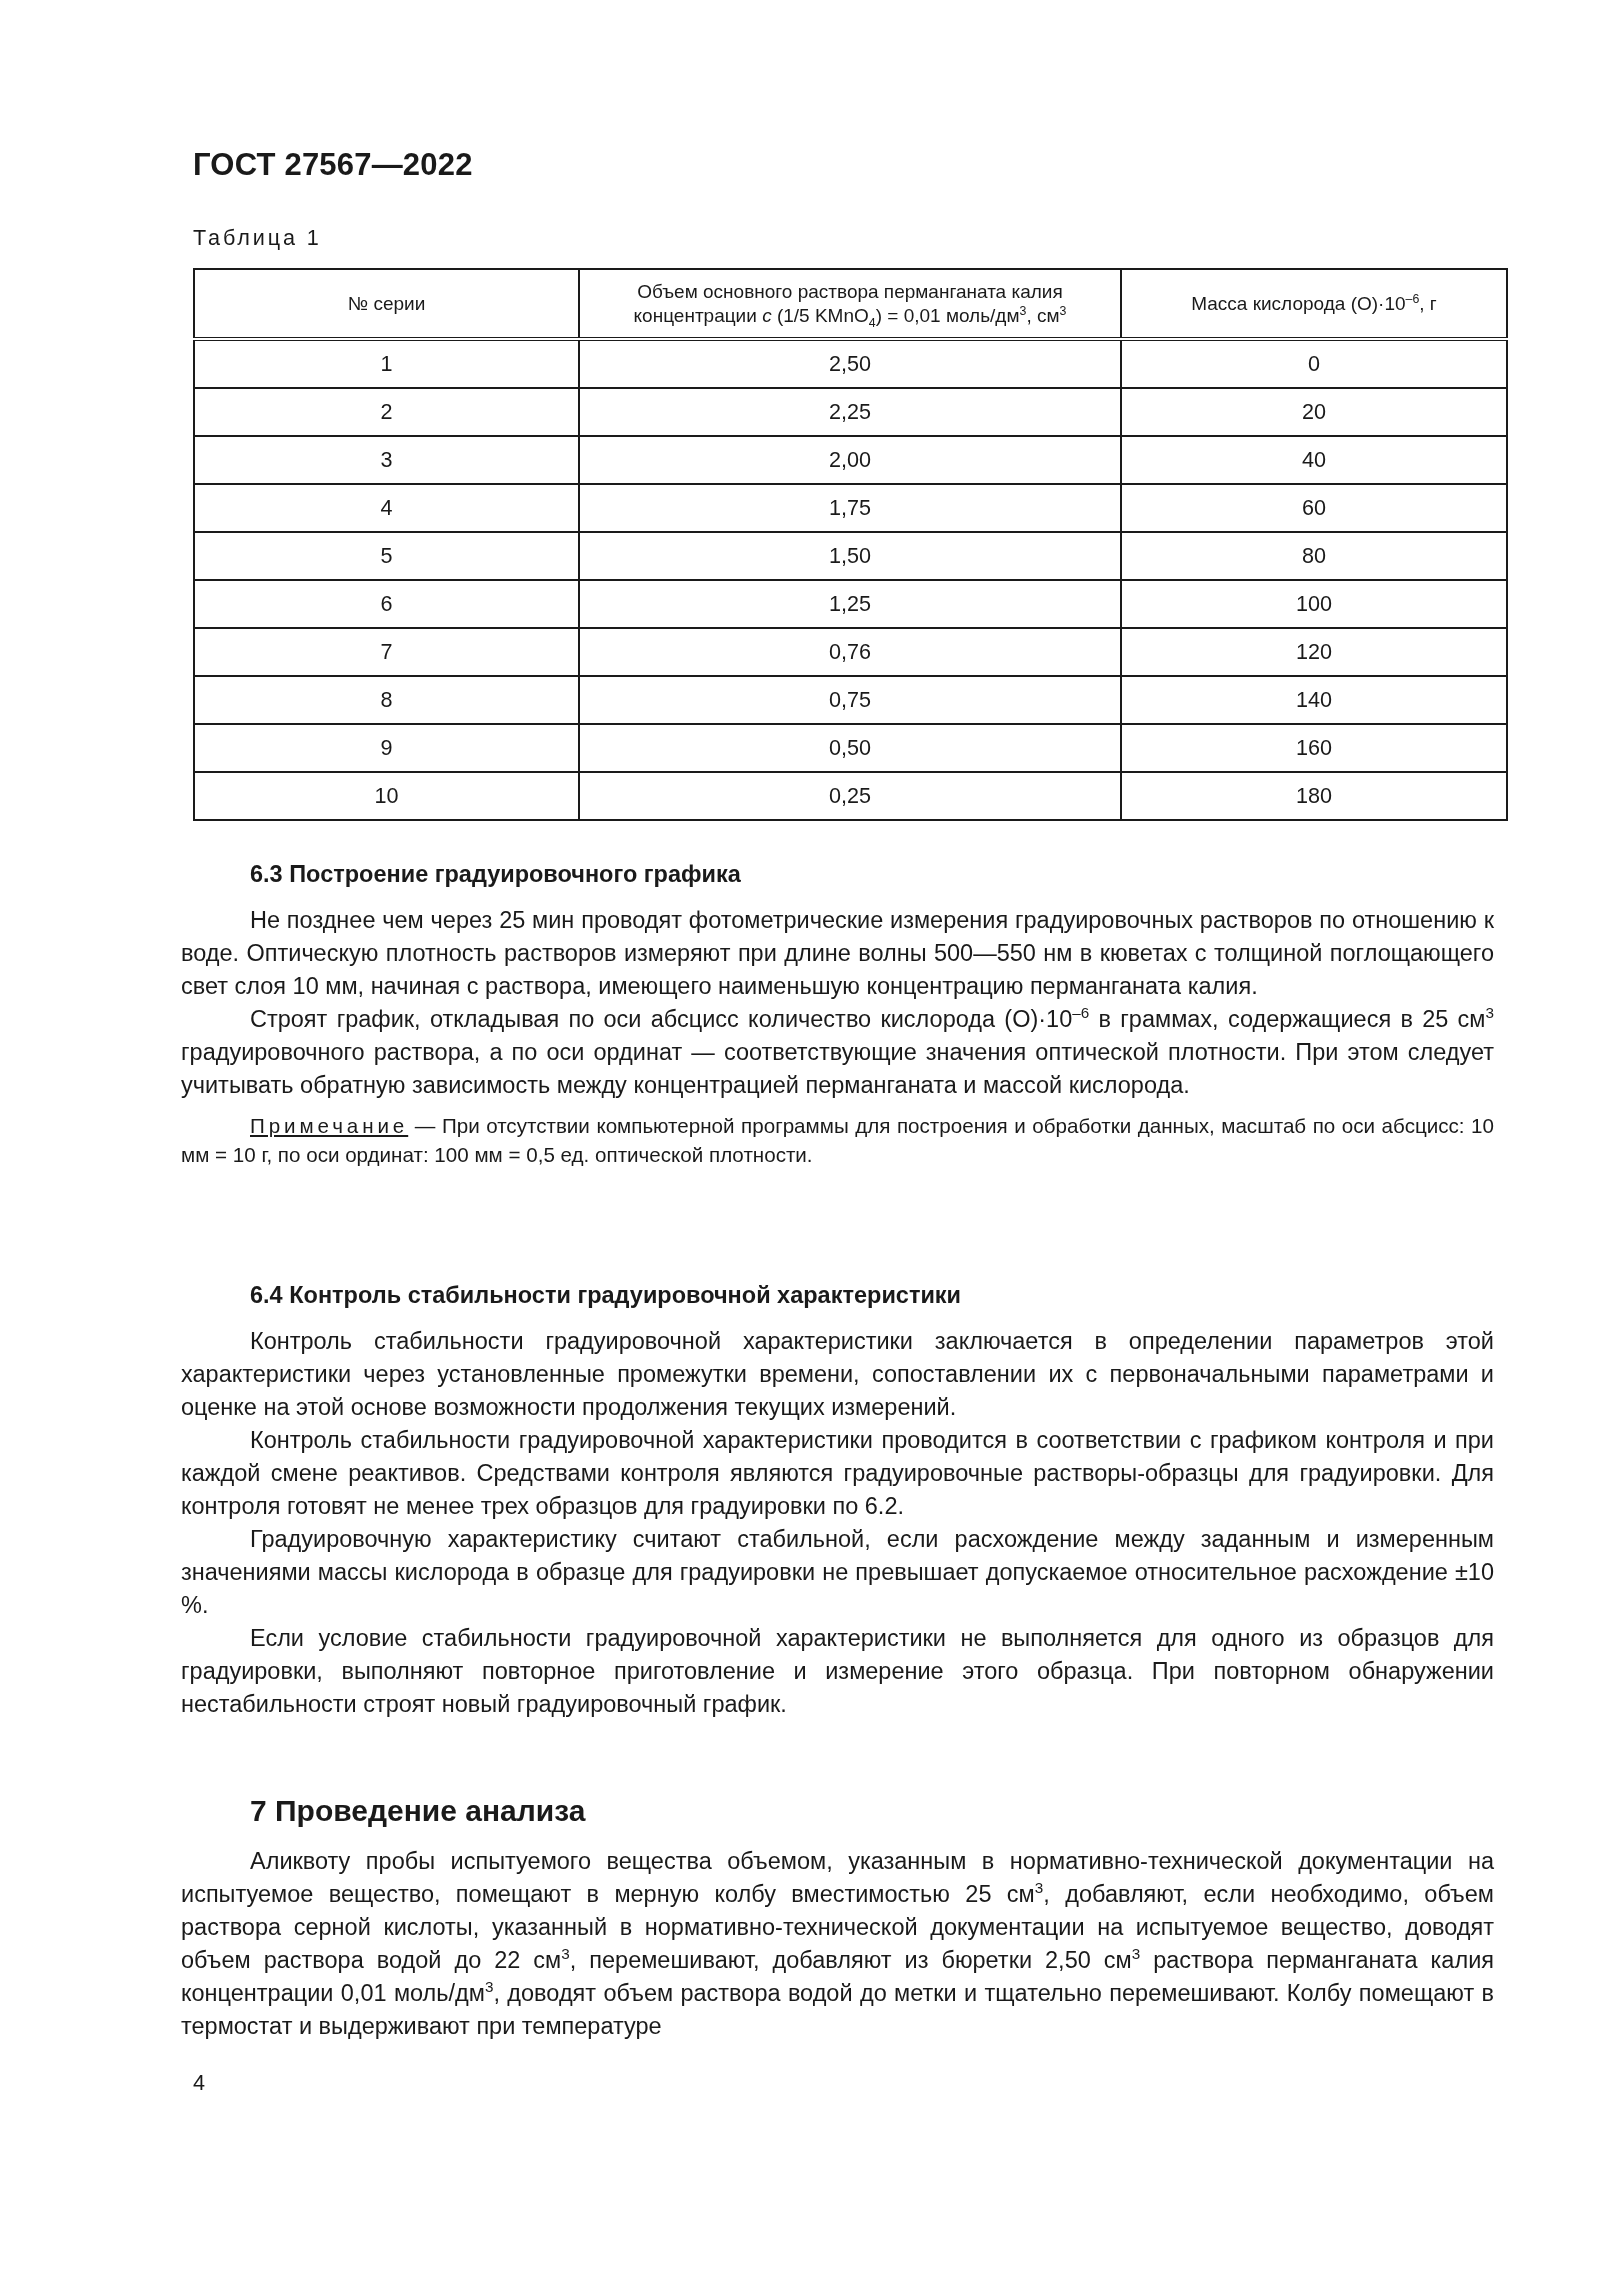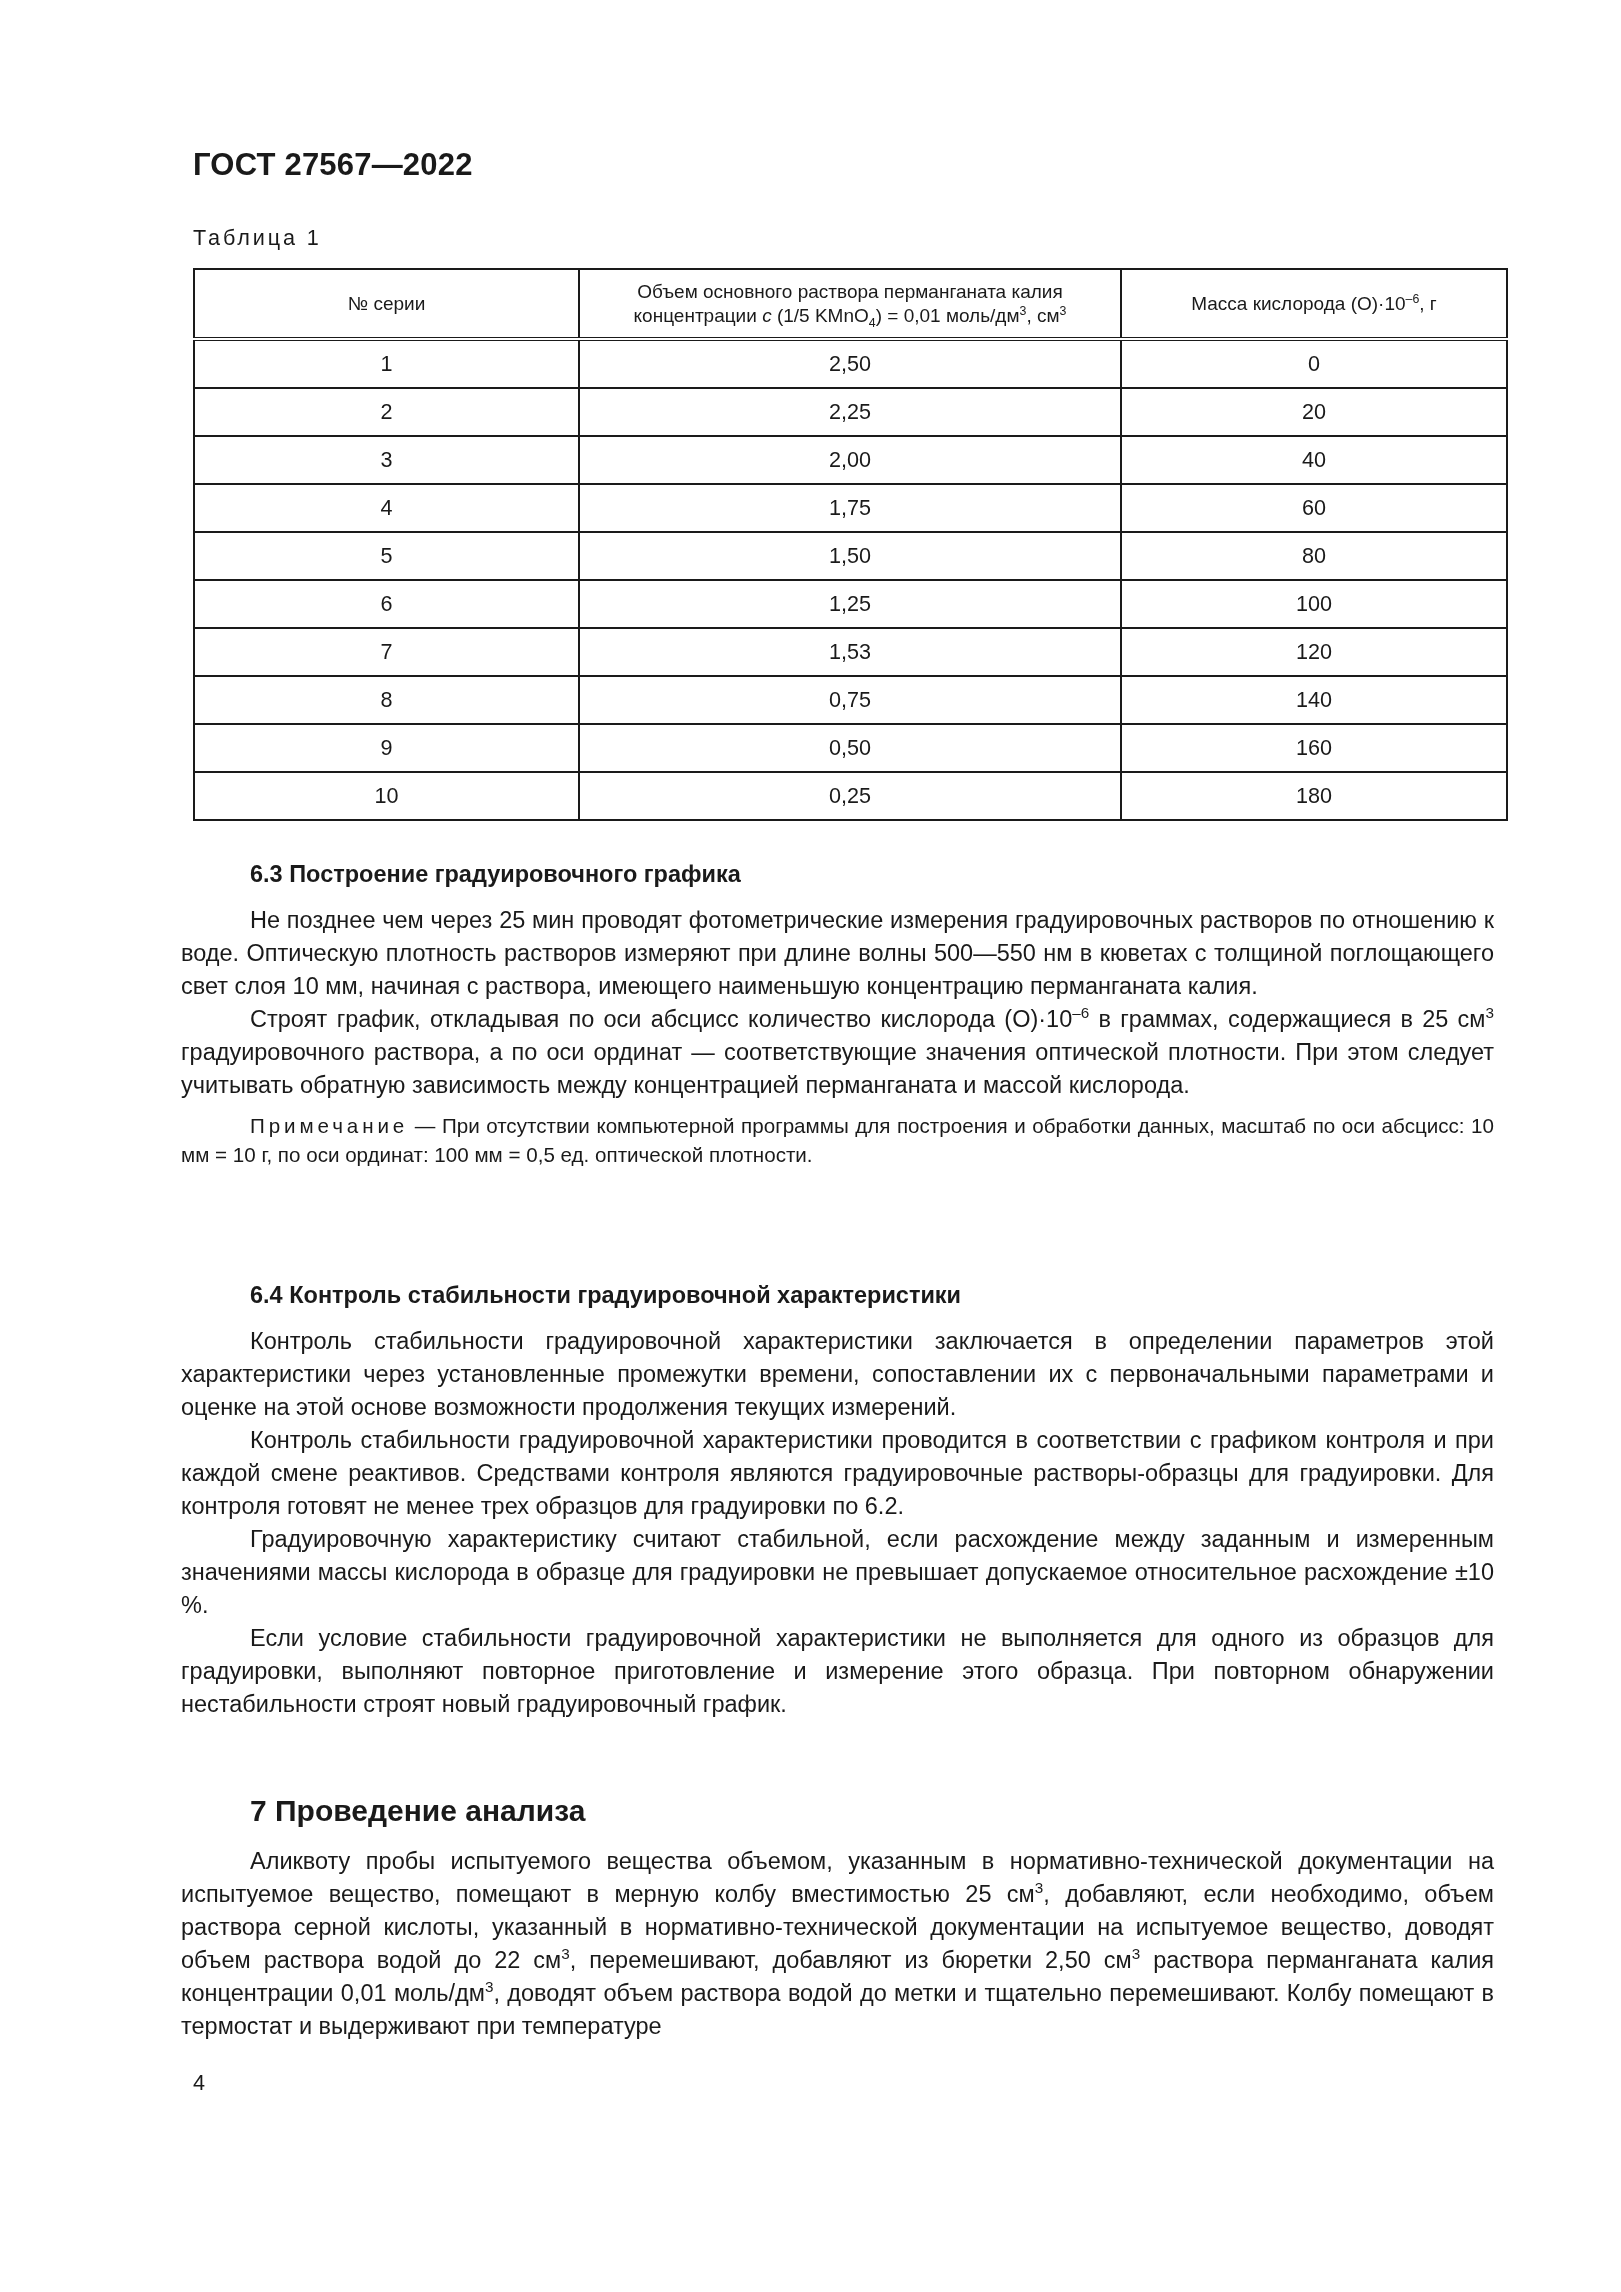--- a/index.html
+++ b/index.html
@@ -25,21 +25,21 @@
   table.data thead th { height: 67px; font-size: 19px; line-height: 23.5px; border-bottom: 4.9px double #1a1a1a; }
   table.data tbody td { height: 46px; }
   table.data tbody tr.thick td { border-bottom-width: 2.9px; }
   sup, sub { font-size: 65%; line-height: 0; }
 
   .body-block { left: 181px; width: 1313px; font-size: 23.5px; line-height: 33px; text-align: justify; }
   .body-block p { margin: 0; text-indent: 69px; }
   .h2 { font-weight: bold; font-size: 23.5px; padding-left: 69px; }
   .h1 { font-weight: bold; font-size: 30px; padding-left: 69px; }
   .note { font-size: 20.6px; line-height: 29px; }
-  .note .note-label { letter-spacing: 3.9px; }
+  .note .note-label { letter-spacing: 3.9px; text-decoration: underline; }
   .page-num { left: 193px; top: 2070px; font-size: 21.6px; }
 </style>
 </head>
 <body>
 
 <div class="abs doc-title">ГОСТ 27567—2022</div>
 
 <div class="abs table-caption">Таблица 1</div>
 
 <table class="data">
@@ -84,21 +84,21 @@
         <td>1,50</td>
         <td>80</td>
       </tr>
     <tr>
         <td>6</td>
         <td>1,25</td>
         <td>100</td>
       </tr>
     <tr>
         <td>7</td>
-        <td>1,53</td>
+        <td>0,76</td>
         <td>120</td>
       </tr>
     <tr class="thick">
         <td>8</td>
         <td>0,75</td>
         <td>140</td>
       </tr>
     <tr>
         <td>9</td>
         <td>0,50</td>

